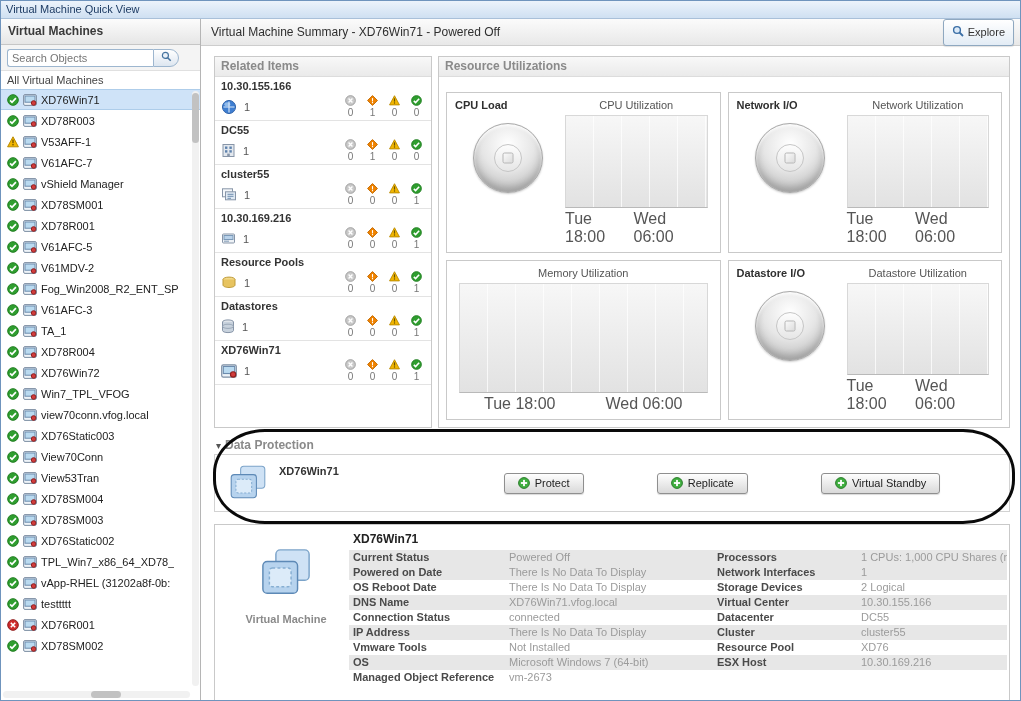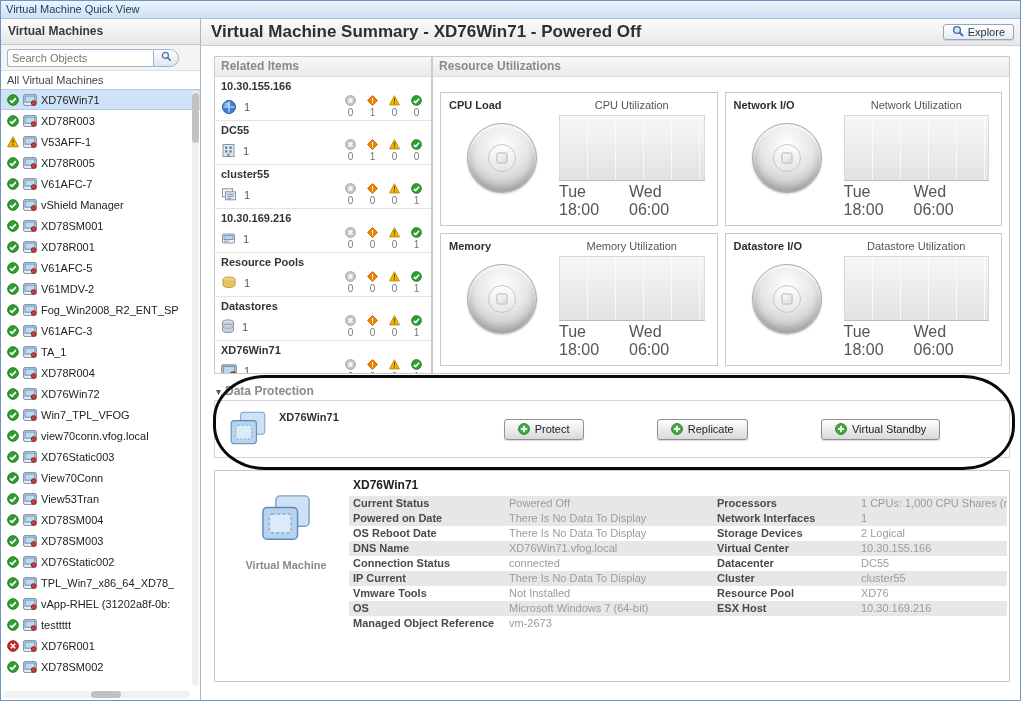--- a/index.html
+++ b/index.html
@@ -22,28 +22,28 @@
   .vm-row .st,.vm-row .vmic{display:inline-flex;flex:none;}
   .vm-row .lbl{white-space:nowrap;overflow:hidden;color:#222;}
   .vscroll{position:absolute;right:1px;top:72px;bottom:14px;width:7px;background:#f1f1f1;border-radius:4px;}
   .vscroll .thumb{position:absolute;top:2px;left:0;width:7px;height:50px;background:#c2c2c2;border-radius:4px;cursor:pointer;}
   .hscroll{position:absolute;left:2px;right:10px;bottom:2px;height:7px;background:#f1f1f1;border-radius:4px;}
   .hscroll .thumb{position:absolute;top:0;left:88px;width:30px;height:7px;background:#c2c2c2;border-radius:4px;cursor:pointer;}
 
   
   .main{flex:1;display:flex;flex-direction:column;min-width:0;background:#fff;}
   .main-header{height:27px;flex:none;background:linear-gradient(#fbfbfb,#e8e8e8);border-bottom:1px solid #cdcdcd;display:flex;align-items:center;padding:0 6px 0 10px;}
-  .main-title{font-weight:bold;font-size:17px;color:#2f2f2f;flex:1;white-space:nowrap;overflow:hidden;}
-  .explore-btn{height:16px;border:1px solid #8fa8c0;background:linear-gradient(#ffffff,#e3ecf5);border-radius:3px;display:flex;align-items:center;gap:4px;padding:0 8px;font-size:11px;color:#333;cursor:pointer;font-family:inherit;box-shadow:0 1px 1px rgba(0,0,0,.12);}
+  .main-title{font-weight:normal;font-size:12px;color:#2f2f2f;flex:1;white-space:nowrap;overflow:hidden;}
+  .explore-btn{height:27px;border:1px solid #8fa8c0;background:linear-gradient(#ffffff,#e3ecf5);border-radius:3px;display:flex;align-items:center;gap:4px;padding:0 8px;font-size:11px;color:#333;cursor:pointer;font-family:inherit;box-shadow:0 1px 1px rgba(0,0,0,.12);}
   .content{flex:1;position:relative;padding:10px 10px 0 13px;overflow:hidden;}
 
   .panel{border:1px solid #c9c9c9;background:#fff;}
   .panel-head{height:20px;flex:none;background:linear-gradient(#f8f8f8,#eaeaea);border-bottom:1px solid #dcdcdc;font-weight:bold;color:#8a8a8a;font-size:12px;line-height:19px;padding:0 6px;display:flex;align-items:center;}
 
-  .top-row{display:flex;height:318px;}
+  .top-row{display:flex;gap:6px;height:372px;}
   .related{width:218px;flex:none;display:flex;flex-direction:column;overflow:hidden;}
   .rel-row{border-bottom:1px solid #e3e3e3;padding:3px 6px 2px;min-height:42px;cursor:pointer;}
   .rel-label{font-weight:bold;color:#333;line-height:13px;}
   .rel-line{display:flex;align-items:center;margin-top:2px;}
   .rel-ic{display:inline-flex;flex:none;}
   .rel-count{color:#555;margin-left:7px;}
   .rel-minis{margin-left:auto;display:flex;gap:5px;}
   .mini{display:flex;flex-direction:column;align-items:center;width:17px;}
   .mini .mi{display:inline-flex;height:11px;}
   .mini .mc{color:#777;font-size:10px;line-height:11px;margin-top:1px;}
@@ -172,36 +172,20 @@
                 <path d="M3.1 6.4 L5 8.3 L8.9 4.1" stroke="#fff" stroke-width="1.7" fill="none"></path>
               </svg>
             </span>
             <span class="vmic">
               <svg width="14" height="12" viewBox="0 0 14 12">
                 <rect x="0.6" y="0.6" width="12.8" height="10.8" rx="1.4" fill="#eef3f8" stroke="#7d8ea3"></rect>
                 <rect x="2" y="2" width="10" height="6.2" fill="#badaf0" stroke="#6d8cae"></rect>
                 <circle cx="10.6" cy="9" r="2.3" fill="#d23b3b" stroke="#8f1f1f"></circle>
               </svg>
             </span>
-            <span class="lbl">XD78R005</span>
-          </div>
-          <div class="vm-row">
-            <span class="st">
-              <svg width="12" height="12" viewBox="0 0 12 12">
-                <circle cx="6" cy="6" r="5.3" fill="#2f9e2f" stroke="#1e7d1e"></circle>
-                <path d="M3.1 6.4 L5 8.3 L8.9 4.1" stroke="#fff" stroke-width="1.7" fill="none"></path>
-              </svg>
-            </span>
-            <span class="vmic">
-              <svg width="14" height="12" viewBox="0 0 14 12">
-                <rect x="0.6" y="0.6" width="12.8" height="10.8" rx="1.4" fill="#eef3f8" stroke="#7d8ea3"></rect>
-                <rect x="2" y="2" width="10" height="6.2" fill="#badaf0" stroke="#6d8cae"></rect>
-                <circle cx="10.6" cy="9" r="2.3" fill="#d23b3b" stroke="#8f1f1f"></circle>
-              </svg>
-            </span>
             <span class="lbl">V61AFC-7</span>
           </div>
           <div class="vm-row">
             <span class="st">
               <svg width="12" height="12" viewBox="0 0 12 12">
                 <circle cx="6" cy="6" r="5.3" fill="#2f9e2f" stroke="#1e7d1e"></circle>
                 <path d="M3.1 6.4 L5 8.3 L8.9 4.1" stroke="#fff" stroke-width="1.7" fill="none"></path>
               </svg>
             </span>
             <span class="vmic">
@@ -999,26 +983,20 @@
                   <div class="res-right">
                     <div class="res-ctitle">Network Utilization</div>
                     <div class="chart"></div>
                     <div class="ticks">
                       <span>Tue 18:00</span>
                       <span>Wed 06:00</span>
                     </div>
                   </div>
                 </div>
                 <div class="res-cell">
-                  <div class="res-left">
-                    <div class="res-gtitle">Memory</div>
-                    <div class="gauge">
-                      <span class="gauge-ic"></span>
-                    </div>
-                  </div>
                   <div class="res-right">
                     <div class="res-ctitle">Memory Utilization</div>
                     <div class="chart"></div>
                     <div class="ticks">
                       <span>Tue 18:00</span>
                       <span>Wed 06:00</span>
                     </div>
                   </div>
                 </div>
                 <div class="res-cell">
@@ -1128,21 +1106,21 @@
                     <span class="fl">Virtual Center</span>
                     <span class="fv">10.30.155.166</span>
                   </div>
                   <div class="frow">
                     <span class="fl">Connection Status</span>
                     <span class="fv">connected</span>
                     <span class="fl">Datacenter</span>
                     <span class="fv">DC55</span>
                   </div>
                   <div class="frow stripe">
-                    <span class="fl">IP Current</span>
+                    <span class="fl">IP Address</span>
                     <span class="fv">There Is No Data To Display</span>
                     <span class="fl">Cluster</span>
                     <span class="fv">cluster55</span>
                   </div>
                   <div class="frow">
                     <span class="fl">Vmware Tools</span>
                     <span class="fv">Not Installed</span>
                     <span class="fl">Resource Pool</span>
                     <span class="fv">XD76</span>
                   </div>

